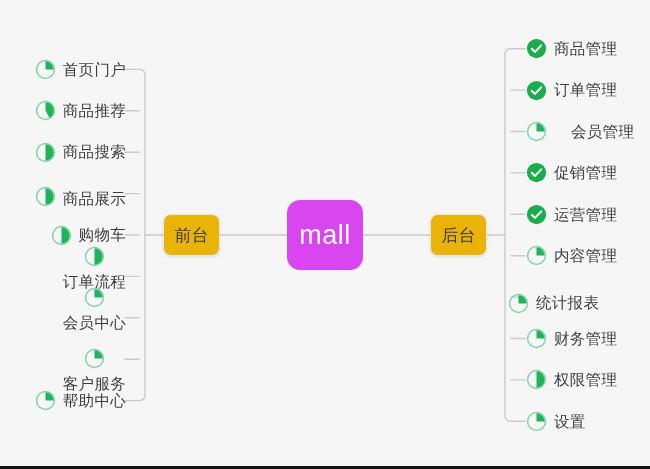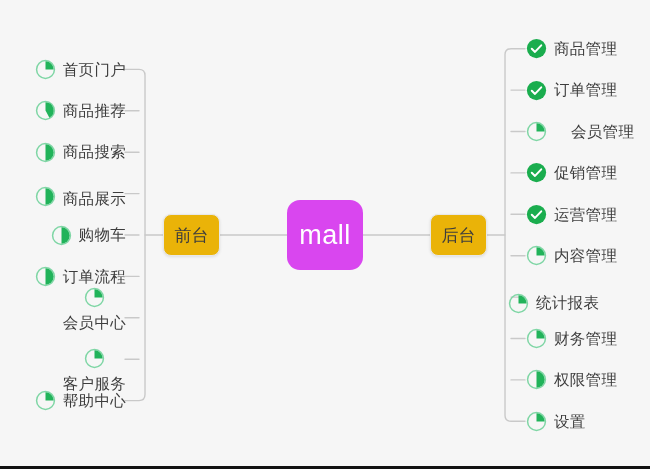--- a/index.html
+++ b/index.html
@@ -145,21 +145,21 @@
         </svg>
         <span class="leaf-label">商品展示</span>
       </div>
       <div class="leaf leaf-left" style="top: 222px; right: 524px;">
         <svg viewBox="0 0 24 24" class="leaf-icon">
           <circle cx="12" cy="12" r="10.2" fill="none" stroke="#7fd6a5" stroke-width="1.7"></circle>
           <path d="M12 12 L12 2.6999999999999993 A9.3 9.3 0 0 1 12.00 21.30 Z" fill="#21b35a"></path>
         </svg>
         <span class="leaf-label">购物车</span>
       </div>
-      <div class="leaf leaf-left" style="top: 263.4px; right: 524px;">
+      <div class="leaf leaf-left" style="top: 263.4px; right: 524px; flex-direction: column;">
         <svg viewBox="0 0 24 24" class="leaf-icon">
           <circle cx="12" cy="12" r="10.2" fill="none" stroke="#7fd6a5" stroke-width="1.7"></circle>
           <path d="M12 12 L12 2.6999999999999993 A9.3 9.3 0 0 1 12.00 21.30 Z" fill="#21b35a"></path>
         </svg>
         <span class="leaf-label">订单流程</span>
       </div>
       <div class="leaf leaf-left" style="top: 304.8px; right: 524px; flex-direction: column;">
         <svg viewBox="0 0 24 24" class="leaf-icon">
           <circle cx="12" cy="12" r="10.2" fill="none" stroke="#7fd6a5" stroke-width="1.7"></circle>
           <path d="M12 12 L12 2.6999999999999993 A9.3 9.3 0 0 1 21.30 12.00 Z" fill="#21b35a"></path>

